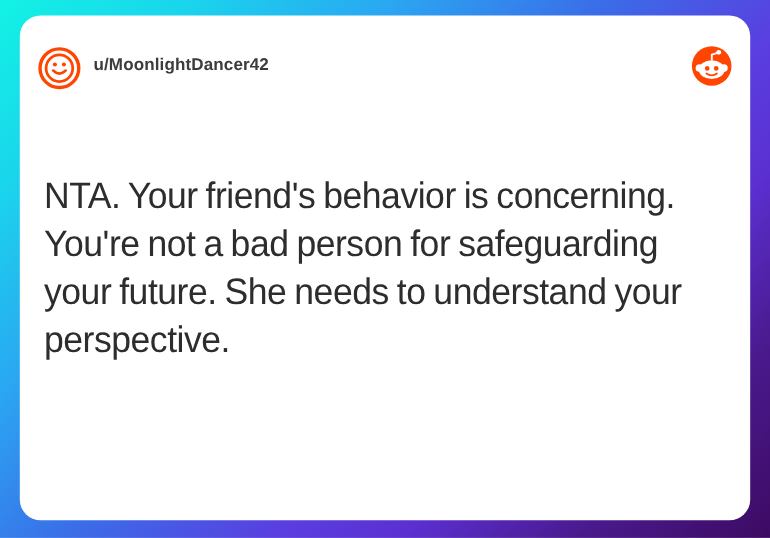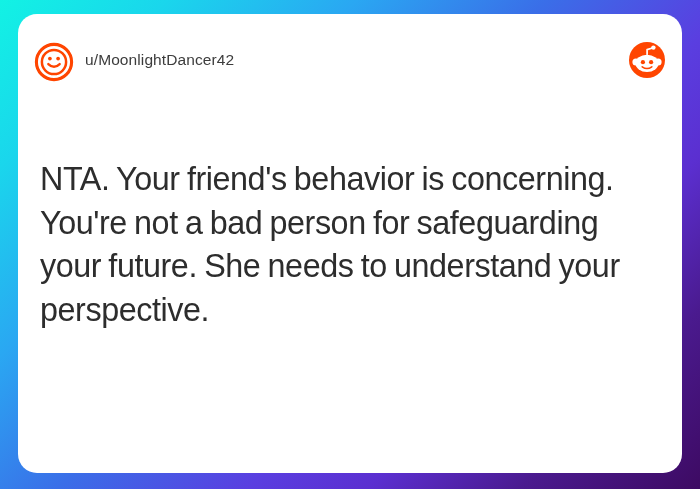--- a/index.html
+++ b/index.html
@@ -49,21 +49,21 @@
     top: 28px;
     width: 40px;
     height: 40px;
   }
 
   #username {
     position: absolute;
     left: 67px;
     top: 37px;
     font-size: 15.5px;
-    font-weight: 400;
+    font-weight: 700;
     color: #3c3c3c;
     letter-spacing: 0.1px;
     white-space: nowrap;
   }
 
   #reddit-logo {
     position: absolute;
     right: 16px;
     top: 27px;
     width: 38px;

